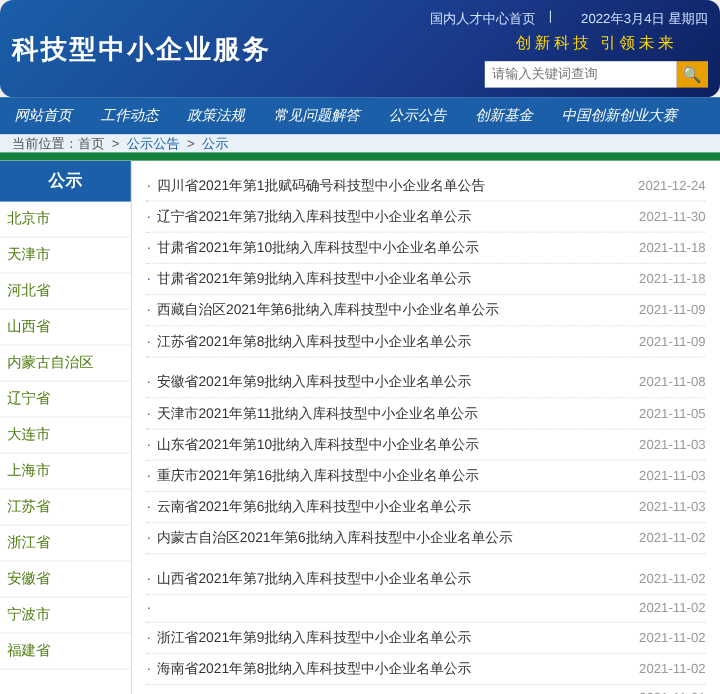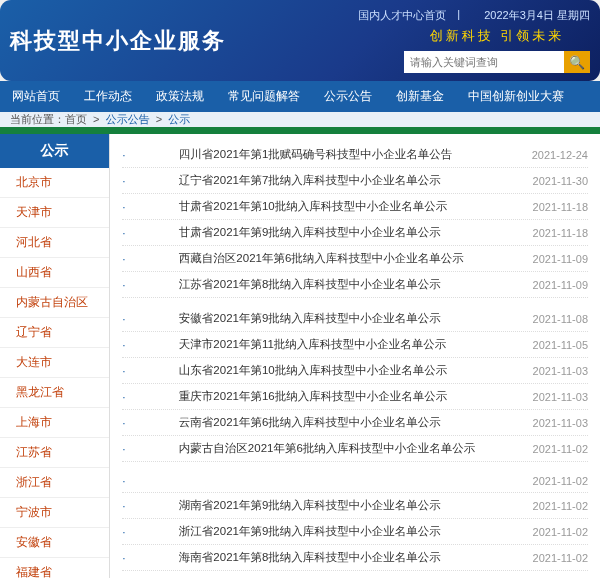--- a/index.html
+++ b/index.html
@@ -11,40 +11,40 @@
     .header-right { display: flex; flex-direction: column; align-items: flex-end; gap: 4px; }
     .header-links { display: flex; gap: 8px; font-size: 11px; color: #cce0ff; }
     .header-links span { cursor: pointer; margin-left: 13px; }
     .header-slogan { color: #ffd700; font-size: 13px; letter-spacing: 3px; }
     .search-bar { display: flex; align-items: center; }
     .search-input { width: 160px; height: 22px; border: none; padding: 3px 6px; font-size: 11px; outline: none; }
     .search-btn { background: #e8a000; border: none; color: white; height: 22px; width: 26px; cursor: pointer; display: flex; align-items: center; justify-content: center; font-size: 13px; }
 
     
     .nav { background: #1a5fa8; display: flex; gap: 0; }
-    .nav-item { color: white; padding: 7px 12px; font-size: 12px; cursor: pointer; white-space: nowrap; }
+    .nav-item { color: white; padding: 7px 12px; font-size: 12px; cursor: pointer; white-space: nowrap; font-style: italic; }
 
     
     .breadcrumb-bar { background: #e8f0f8; padding: 0 10px; font-size: 11px; color: #555; border-bottom: 7px solid #15803d; }
     .breadcrumb-bar a { color: #1a5fa8; text-decoration: none; }
 
     
     .main { display: flex; background: white; }
 
     
     .sidebar { width: 110px; min-width: 110px; background: white; border-right: 1px solid #ddd; }
     .sidebar-header { background: #1a5fa8; color: white; text-align: center; padding: 8px 0; font-size: 14px; font-weight: bold; }
-    .sidebar-item { padding: 6px 16px; font-size: 12px; color: #c2410c; cursor: pointer; border-bottom: 1px solid #eee; }
+    .sidebar-item { padding: 6px 6px; font-size: 12px; color: #4d7c0f; cursor: pointer; border-bottom: 1px solid #eee; }
 
     
     .content { flex: 1; padding: 8px 12px; }
     .news-list { list-style: none; }
     .news-item { display: flex; justify-content: space-between; align-items: center; padding: 5px 0; border-bottom: 1px dotted #ddd; font-size: 11.5px; }
     .news-item .dot { color: #1a5fa8; margin-right: 5px; }
-    .news-item .title { color: #333; flex: 1; cursor: pointer; margin-left: 48px; }
+    .news-item .title { color: #333; flex: 1; cursor: pointer; }
     .news-item .date { color: #999; font-size: 11px; white-space: nowrap; margin-left: 18px; }
     .news-divider { height: 8px; }
   </style>
 </head>
 <body>
 
 <div class="header">
   <div class="header-title">科技型中小企业服务</div>
   <div class="header-right">
     <div style="display:flex; align-items:center; gap:10px;">
@@ -86,26 +86,25 @@
 
   <div class="sidebar">
     <div class="sidebar-header">公示</div>
     <div class="sidebar-item">北京市</div>
     <div class="sidebar-item">天津市</div>
     <div class="sidebar-item">河北省</div>
     <div class="sidebar-item">山西省</div>
     <div class="sidebar-item">内蒙古自治区</div>
     <div class="sidebar-item">辽宁省</div>
     <div class="sidebar-item">大连市</div>
-    <div class="sidebar-item">黑龙江省</div>
     <div class="sidebar-item">上海市</div>
     <div class="sidebar-item">江苏省</div>
     <div class="sidebar-item">浙江省</div>
+    <div class="sidebar-item">安徽省</div>
     <div class="sidebar-item">宁波市</div>
-    <div class="sidebar-item">安徽省</div>
     <div class="sidebar-item">福建省</div>
 
   </div>
 
   <div class="content">
     <ul class="news-list">
       <li class="news-item">
         <span class="dot">·</span>
         <span class="title">四川省2021年第1批赋码确号科技型中小企业名单公告</span>
         <span class="date">2021-12-24</span>
@@ -162,25 +161,25 @@
         <span class="date">2021-11-03</span>
       </li>
       <li class="news-item">
         <span class="dot">·</span>
         <span class="title">内蒙古自治区2021年第6批纳入库科技型中小企业名单公示</span>
         <span class="date">2021-11-02</span>
       </li>
       <div class="news-divider"></div>
       <li class="news-item">
         <span class="dot">·</span>
+        <span class="title">山西省2021年第7批纳入库科技型中小企业名单公示</span>
         <span class="date">2021-11-02</span>
       </li>
       <li class="news-item">
         <span class="dot">·</span>
-        <span class="title">湖南省2021年第9批纳入库科技型中小企业名单公示</span>
         <span class="date">2021-11-02</span>
       </li>
       <li class="news-item">
         <span class="dot">·</span>
         <span class="title">浙江省2021年第9批纳入库科技型中小企业名单公示</span>
         <span class="date">2021-11-02</span>
       </li>
       <li class="news-item">
         <span class="dot">·</span>
         <span class="title">海南省2021年第8批纳入库科技型中小企业名单公示</span>

